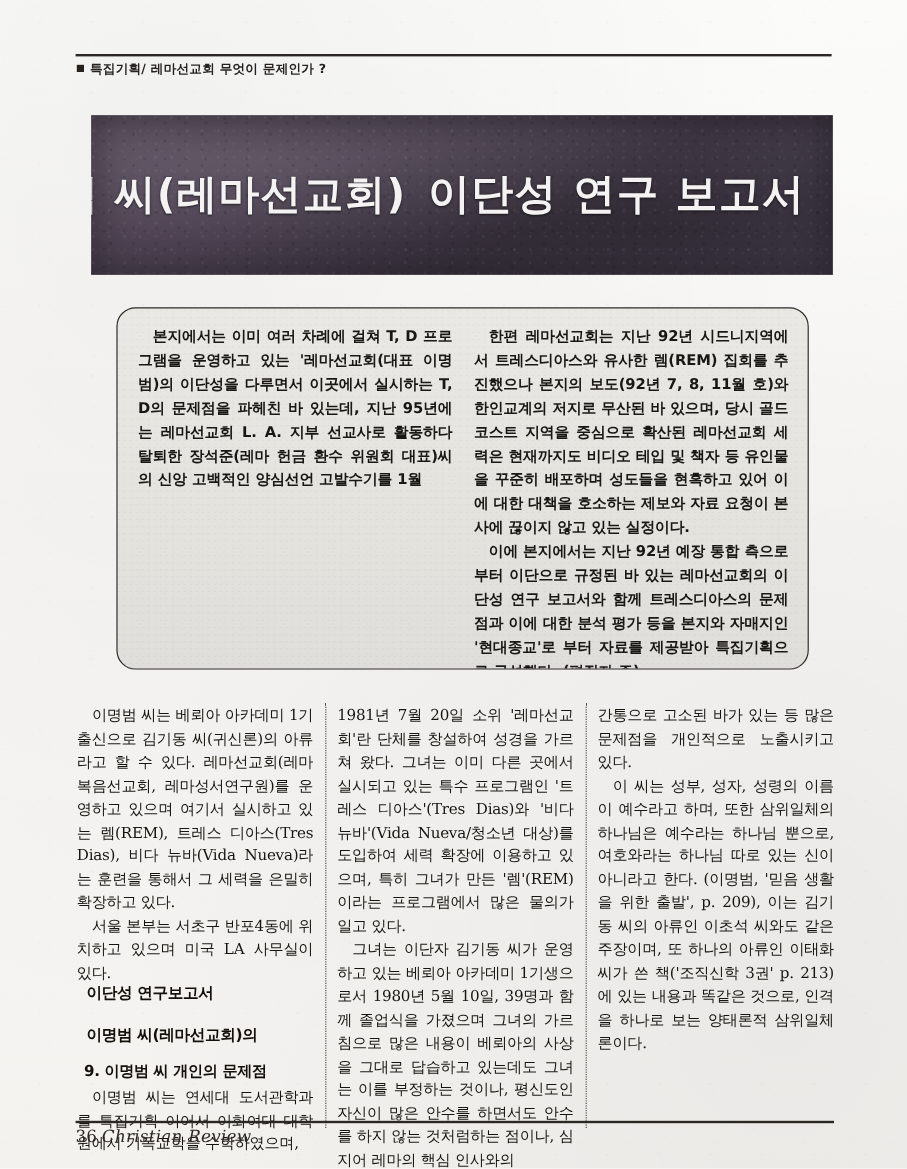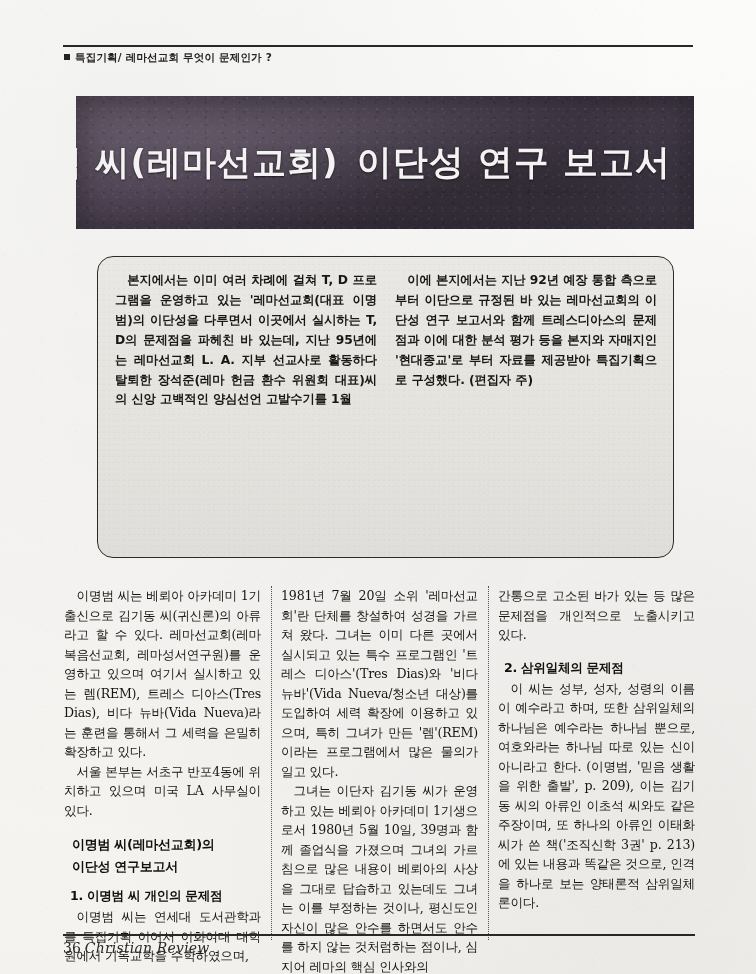--- a/index.html
+++ b/index.html
@@ -269,52 +269,52 @@
     </div>
   </div>
 
   <div class="lead">
     <div class="speck"></div>
     <div class="cols">
       <div class="col">
         <p class="ind">본지에서는 이미 여러 차례에 걸쳐 T, D 프로그램을 운영하고 있는 '레마선교회(대표 이명범)의 이단성을 다루면서 이곳에서 실시하는 T, D의 문제점을 파헤친 바 있는데, 지난 95년에는 레마선교회 L. A. 지부 선교사로 활동하다 탈퇴한 장석준(레마 헌금 환수 위원회 대표)씨의 신앙 고백적인 양심선언 고발수기를 1월</p>
       </div>
       <div class="col">
+        <p class="ind">한편 레마선교회는 지난 92년 시드니지역에서 트레스디아스와 유사한 렘(REM) 집회를 추진했으나 본지의 보도(92년 7, 8, 11월 호)와 한인교계의 저지로 무산된 바 있으며, 당시 골드코스트 지역을 중심으로 확산된 레마선교회 세력은 현재까지도 비디오 테입 및 책자 등 유인물을 꾸준히 배포하며 성도들을 현혹하고 있어 이에 대한 대책을 호소하는 제보와 자료 요청이 본사에 끊이지 않고 있는 실정이다.</p>
         <p class="ind">이에 본지에서는 지난 92년 예장 통합 측으로부터 이단으로 규정된 바 있는 레마선교회의 이단성 연구 보고서와 함께 트레스디아스의 문제점과 이에 대한 분석 평가 등을 본지와 자매지인 '현대종교'로 부터 자료를 제공받아 특집기획으로 구성했다. (편집자 주)</p>
       </div>
     </div>
   </div>
 
   <div class="body-cols">
 
     <div class="bcol">
       <p class="ind">이명범 씨는 베뢰아 아카데미 1기 출신으로 김기동 씨(귀신론)의 아류라고 할 수 있다. 레마선교회(레마복음선교회, 레마성서연구원)를 운영하고 있으며 여기서 실시하고 있는 렘(REM), 트레스 디아스(Tres Dias), 비다 뉴바(Vida Nueva)라는 훈련을 통해서 그 세력을 은밀히 확장하고 있다.</p>
       <p class="ind">서울 본부는 서초구 반포4동에 위치하고 있으며 미국 LA 사무실이 있다.</p>
+      <div class="art-head" style="margin-top:0">이단성 연구보고서</div>
       <div class="art-head">이명범 씨(레마선교회)의</div>
-      <div class="art-head" style="margin-top:0">이단성 연구보고서</div>
-      <div class="sec-head">1. 이명범 씨 개인의 문제점</div>
+      <div class="sec-head">9. 이명범 씨 개인의 문제점</div>
       <p class="ind">이명범 씨는 연세대 도서관학과를 특집기획 이어서 이화여대 대학원에서 기독교학을 수학하였으며,</p>
     </div>
 
     <div class="divider">
         <i></i>
       </div>
 
     <div class="bcol">
       <p>1981년 7월 20일 소위 '레마선교회'란 단체를 창설하여 성경을 가르쳐 왔다. 그녀는 이미 다른 곳에서 실시되고 있는 특수 프로그램인 '트레스 디아스'(Tres Dias)와 '비다 뉴바'(Vida Nueva/청소년 대상)를 도입하여 세력 확장에 이용하고 있으며, 특히 그녀가 만든 '렘'(REM)이라는 프로그램에서 많은 물의가 일고 있다.</p>
       <p class="ind">그녀는 이단자 김기동 씨가 운영하고 있는 베뢰아 아카데미 1기생으로서 1980년 5월 10일, 39명과 함께 졸업식을 가졌으며 그녀의 가르침으로 많은 내용이 베뢰아의 사상을 그대로 답습하고 있는데도 그녀는 이를 부정하는 것이나, 평신도인 자신이 많은 안수를 하면서도 안수를 하지 않는 것처럼하는 점이나, 심지어 레마의 핵심 인사와의</p>
     </div>
 
     <div class="divider">
         <i></i>
       </div>
 
     <div class="bcol">
       <p>간통으로 고소된 바가 있는 등 많은 문제점을 개인적으로 노출시키고 있다.</p>
-      <div class="sec-head sec-head-2">2. 삼위일체의 문제점</div>
       <p class="ind">이 씨는 성부, 성자, 성령의 이름이 예수라고 하며, 또한 삼위일체의 하나님은 예수라는 하나님 뿐으로, 여호와라는 하나님 따로 있는 신이 아니라고 한다. (이명범, '믿음 생활을 위한 출발', p. 209), 이는 김기동 씨의 아류인 이초석 씨와도 같은 주장이며, 또 하나의 아류인 이태화 씨가 쓴 책('조직신학 3권' p. 213)에 있는 내용과 똑같은 것으로, 인격을 하나로 보는 양태론적 삼위일체론이다.</p>
     </div>
 
   </div>
 
   <div class="foot-rule"></div>
   <div class="folio">
     <span class="num">36</span>
     <span class="mag">Christian Review</span>
   </div>

